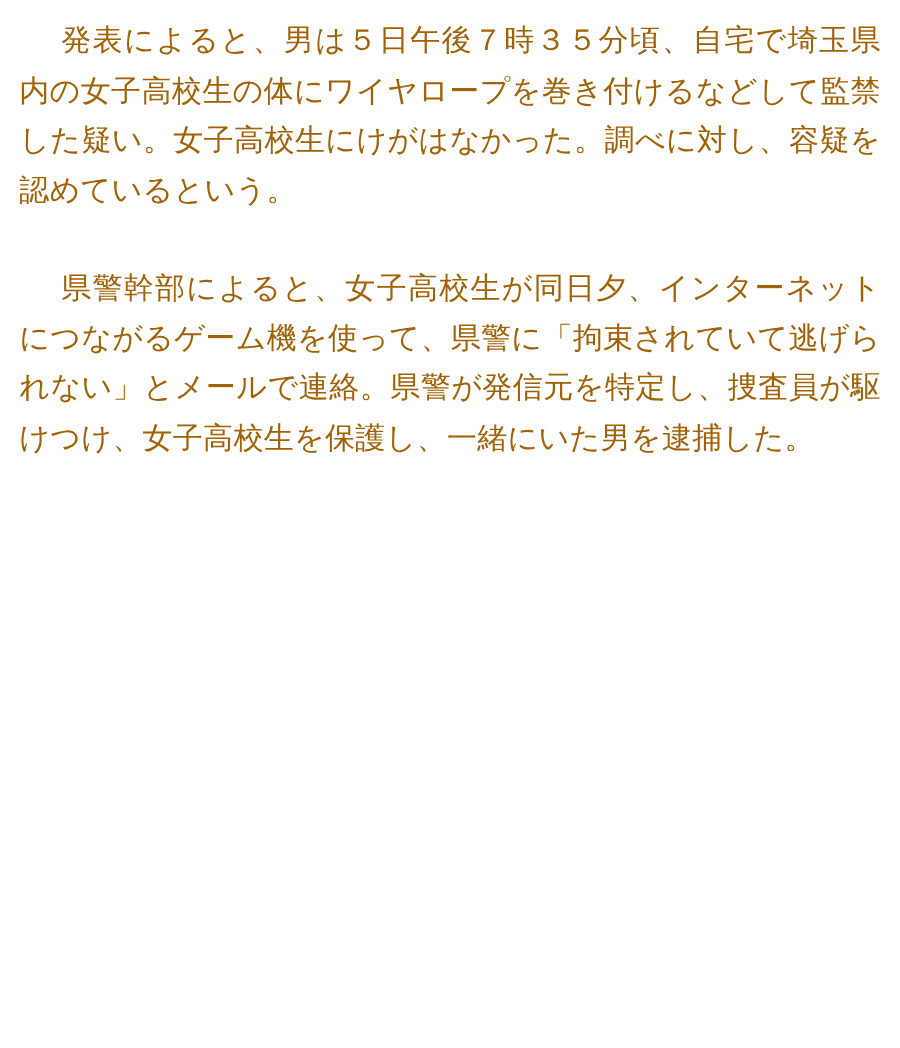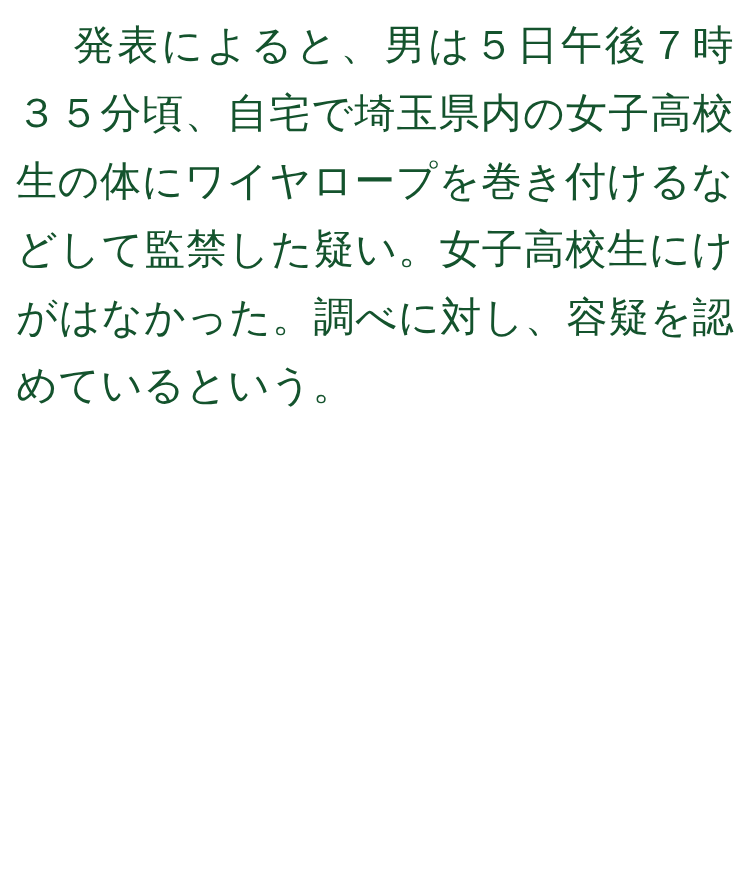--- a/index.html
+++ b/index.html
@@ -13,32 +13,33 @@
     overflow: hidden;
     font-family: "Liberation Serif", "DejaVu Serif", serif;
   }
   .article {
     padding: 14px 16px 0 16px;
     box-sizing: border-box;
     width: 750px;
   }
   .para {
     margin: 0 0 40px 0;
-    font-size: 41px;
+    font-size: 25px;
     line-height: 1.66;
-    color: #14532d;
+    color: #a16207;
     text-align: justify;
     text-justify: inter-character;
     text-indent: 1.4em;
     letter-spacing: 0.01em;
-    font-family: Liberation Mono, monospace;
+    font-family: Liberation Sans, sans-serif;
     font-weight: 400;
   }
   .para:last-child {
     margin-bottom: 0;
   }
 </style>
 </head>
 <body>
 
 <div class="article">
   <p class="para">発表によると、男は５日午後７時３５分頃、自宅で埼玉県内の女子高校生の体にワイヤロープを巻き付けるなどして監禁した疑い。女子高校生にけがはなかった。調べに対し、容疑を認めているという。</p>
+  <p class="para">県警幹部によると、女子高校生が同日夕、インターネットにつながるゲーム機を使って、県警に「拘束されていて逃げられない」とメールで連絡。県警が発信元を特定し、捜査員が駆けつけ、女子高校生を保護し、一緒にいた男を逮捕した。</p>
 </div>
 
 </body></html>

